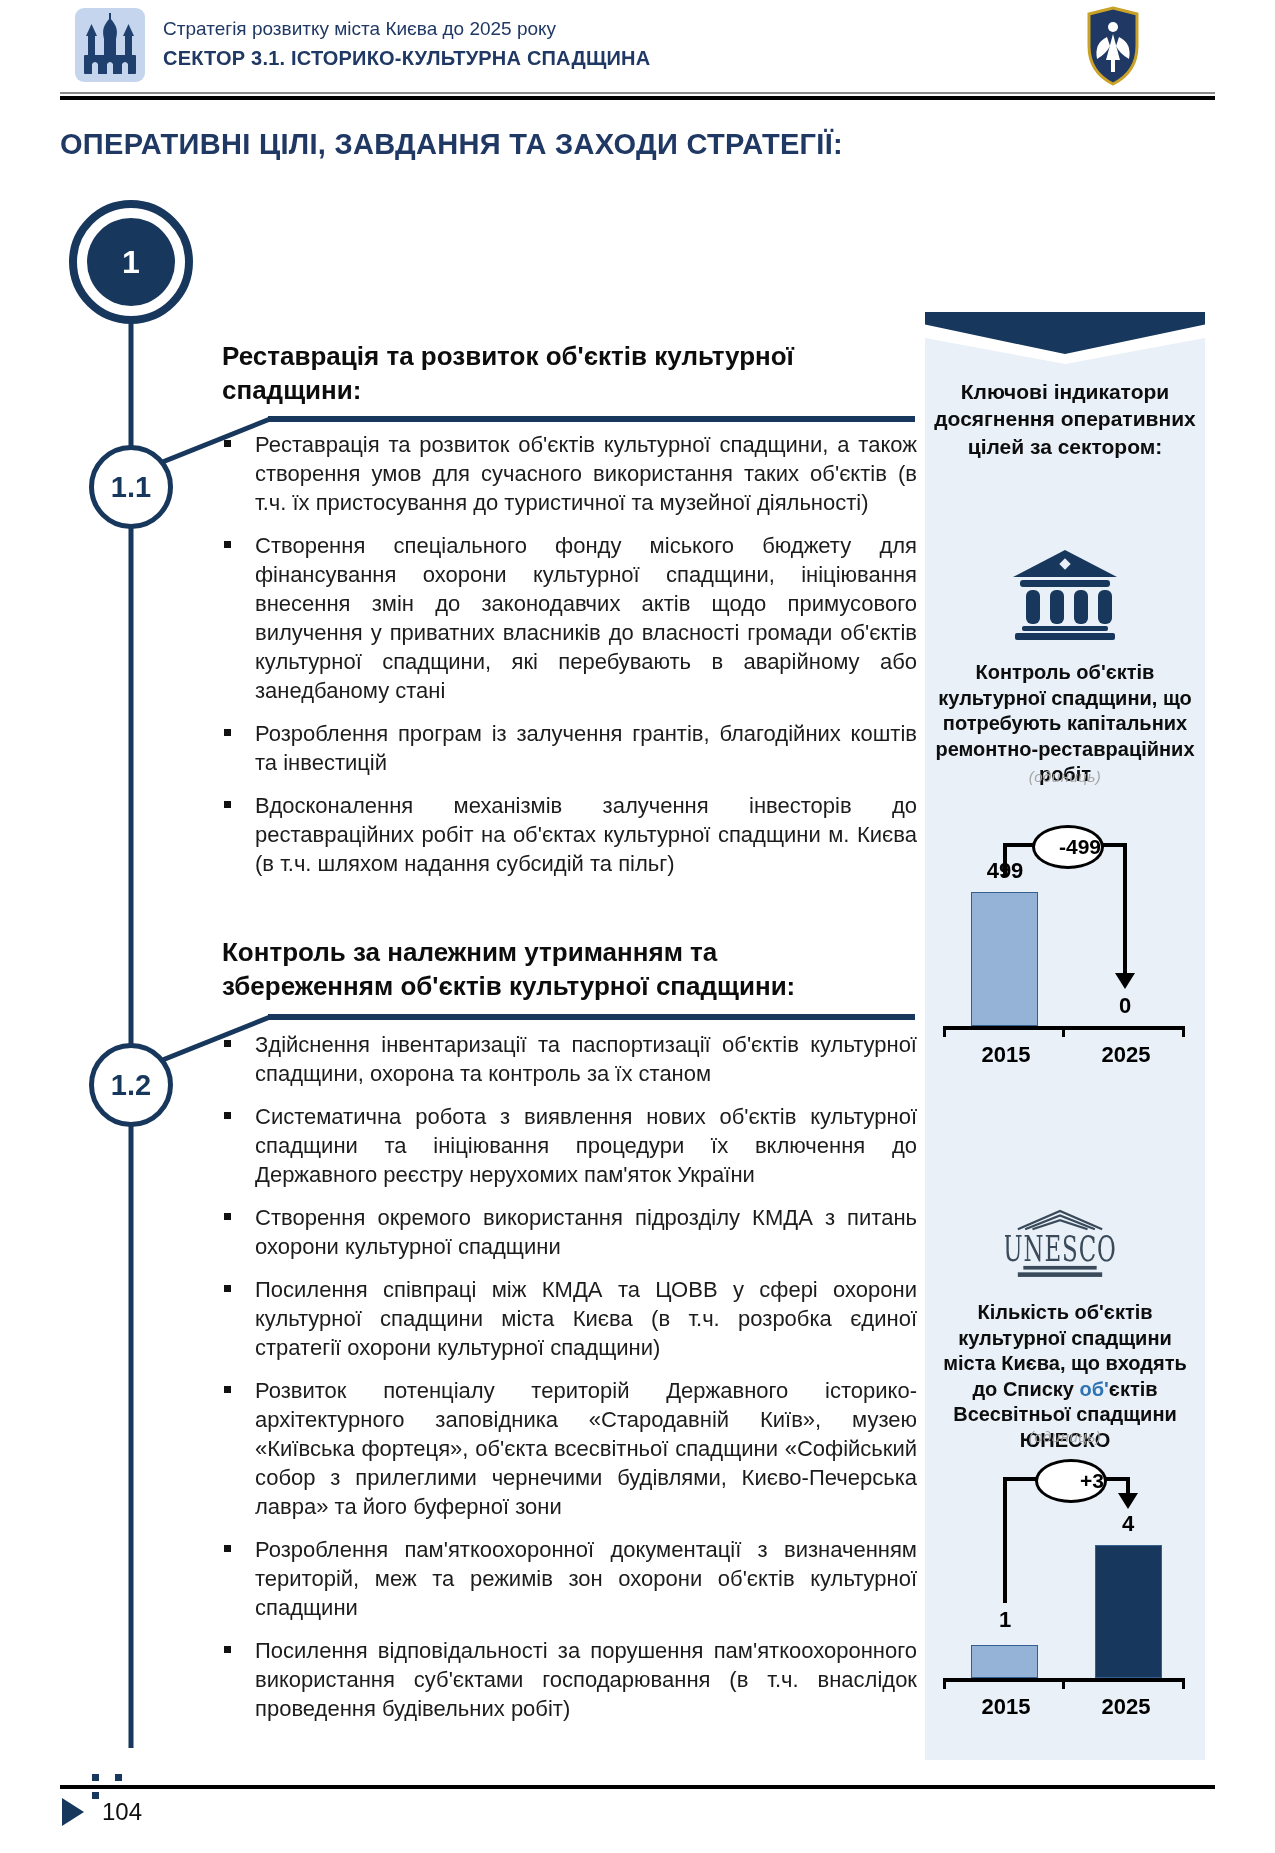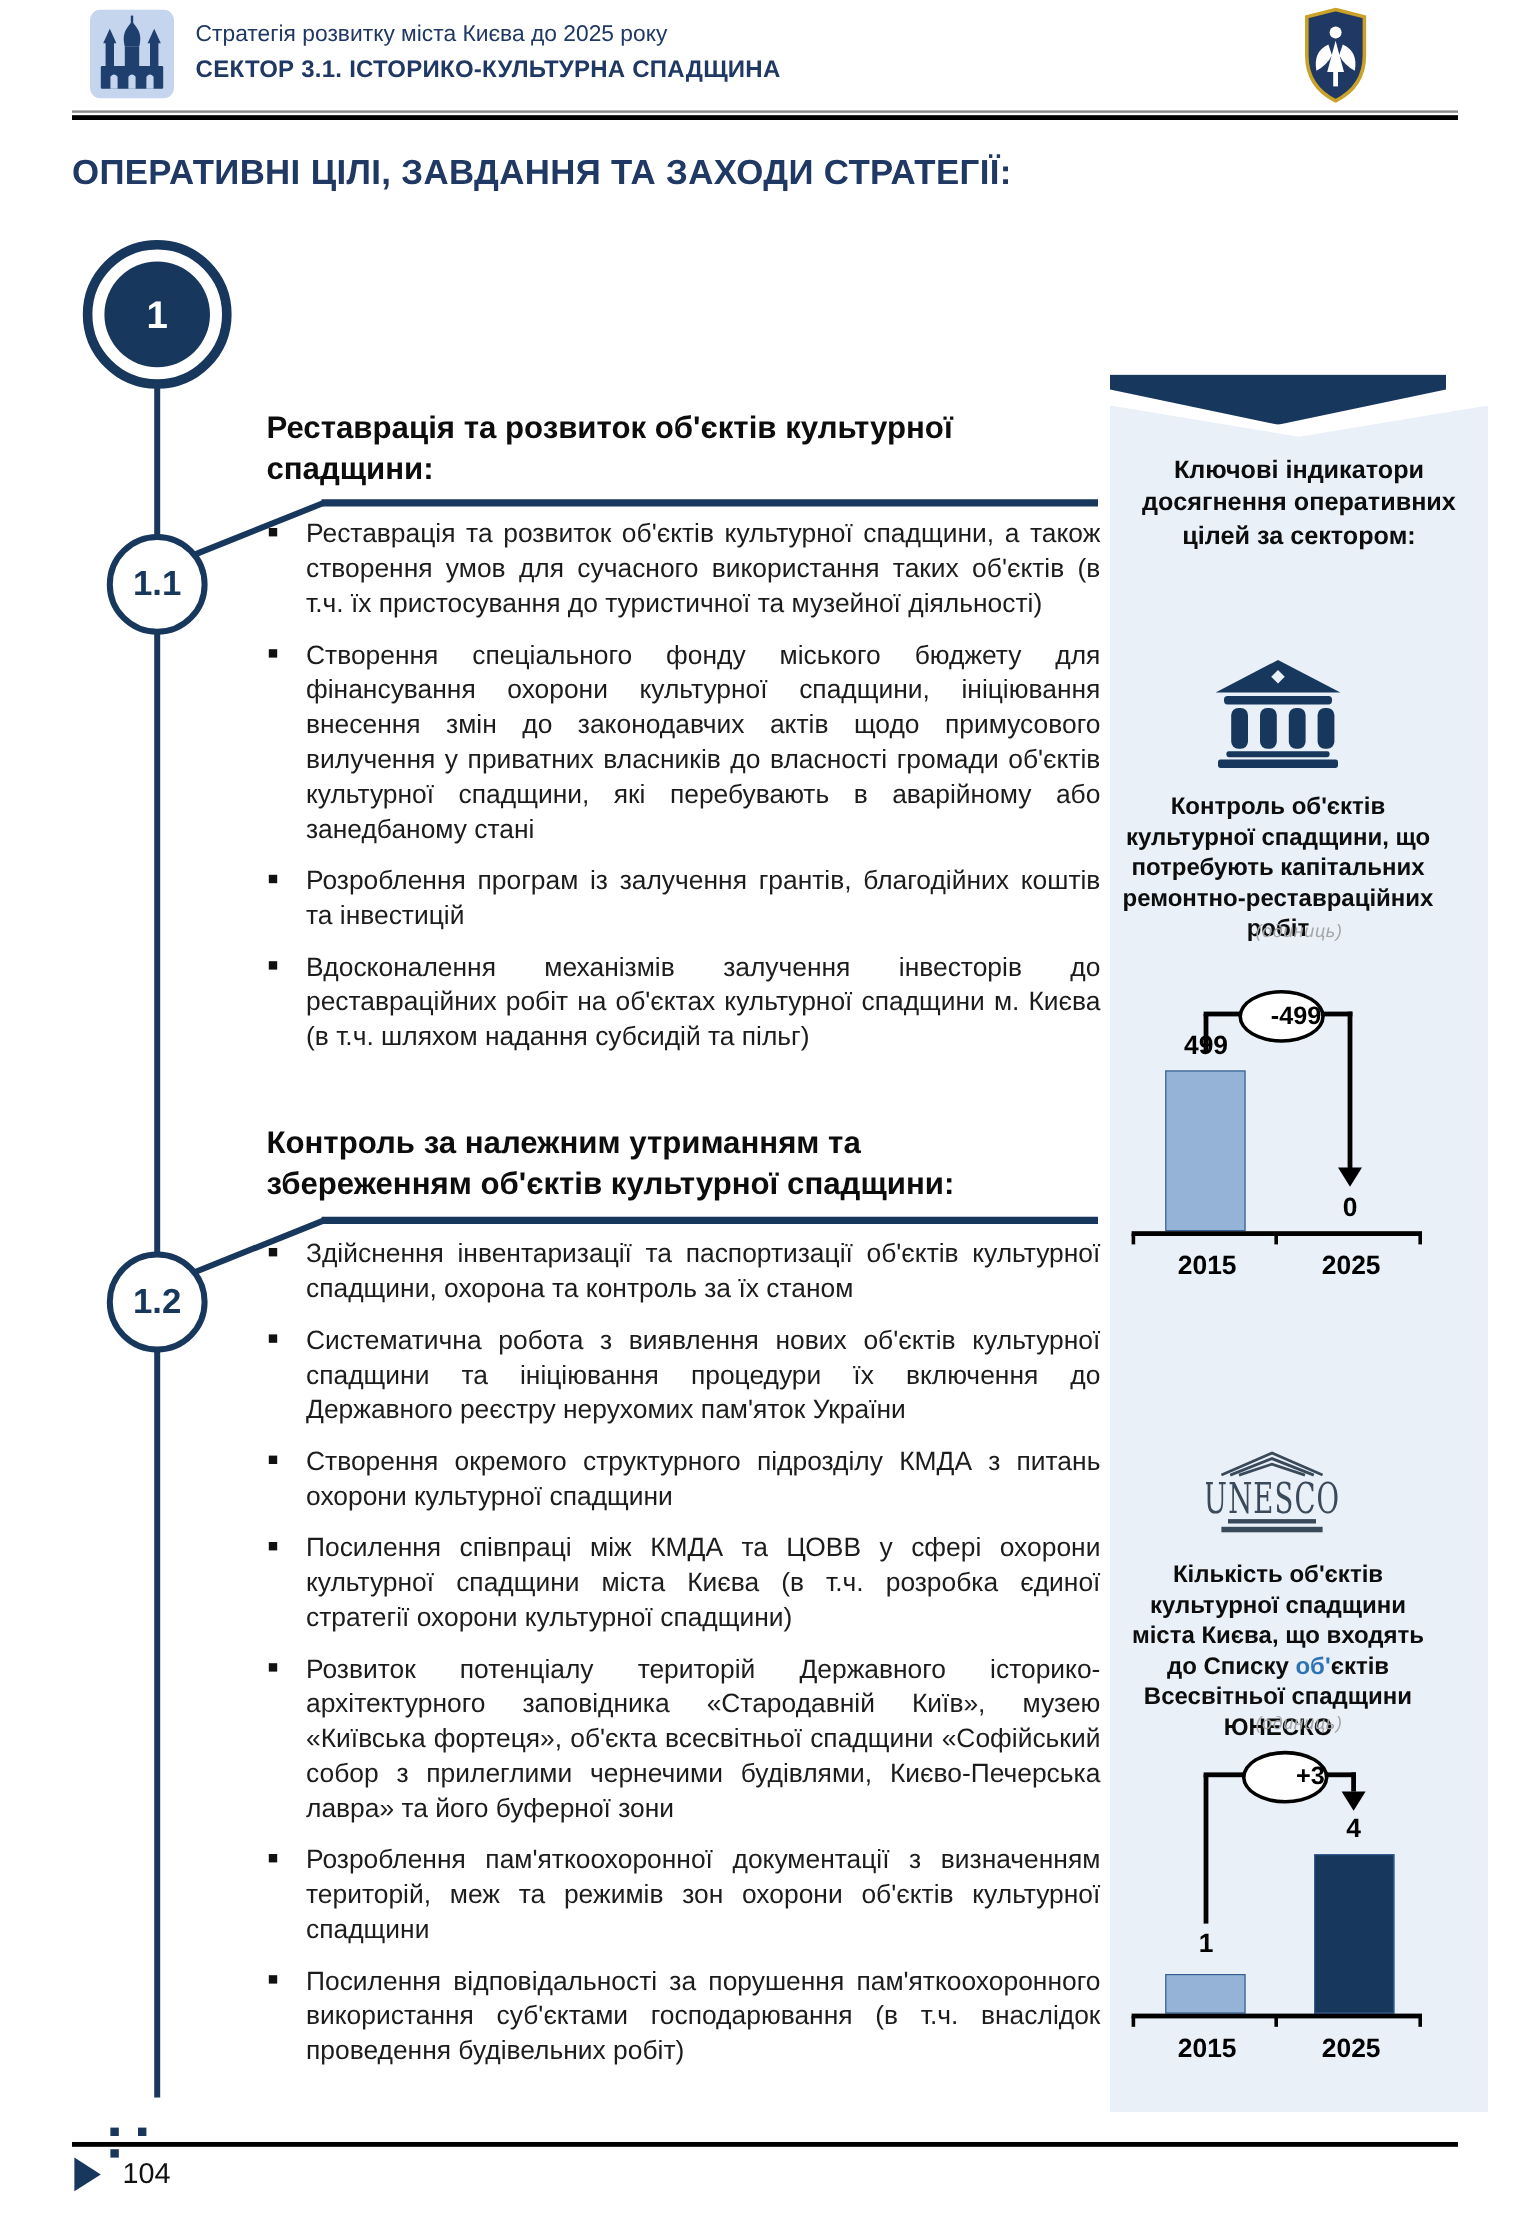--- a/index.html
+++ b/index.html
@@ -39,21 +39,21 @@
   ul.bullets{position:absolute;left:222px;width:695px;margin:0;padding:0;list-style:none;}
   ul.bullets.b11{top:430px;}
   ul.bullets.b12{top:1030px;}
   ul.bullets li{position:relative;padding-left:33px;margin-bottom:14px;
       font-size:22px;line-height:29px;color:#1c1c1c;text-align:justify;}
   ul.bullets li::before{content:"";position:absolute;left:2px;top:10px;width:7px;height:7px;background:#111;}
   .dots{position:absolute;left:92px;top:1767px;width:60px;height:8px;}
   .dots span{display:inline-block;width:7px;height:7px;background:#17375D;margin-right:16px;}
   
   .panel{position:absolute;left:925px;top:338px;width:280px;height:1422px;background:#E9F0F8;
-      clip-path:polygon(0 0,50% 26px,100% 0,100% 100%,0 100%);padding-left:35px;}
+      clip-path:polygon(0 0,50% 26px,100% 0,100% 100%,0 100%);}
   .sb-title{position:absolute;left:0;top:40px;width:100%;text-align:center;
       font-size:21px;font-weight:700;color:#0d0d0d;line-height:1.3;}
   .sb-icon{position:absolute;left:85px;width:110px;}
   .sb-icon.bank{top:212px;height:90px;}
   .sb-icon.unesco{left:80px;top:866px;height:78px;}
   .sb-caption{position:absolute;left:6px;width:268px;text-align:center;
       font-size:20px;font-weight:700;color:#0d0d0d;line-height:1.28;}
   .sb-caption.cap1{top:322px;}
   .sb-caption.cap2{top:962px;}
   .sb-units{position:absolute;left:0;width:100%;text-align:center;
@@ -153,21 +153,21 @@
     <li>Реставрація та розвиток об'єктів культурної спадщини, а також створення умов для сучасного використання таких об'єктів (в т.ч. їх пристосування до туристичної та музейної діяльності)</li>
     <li>Створення спеціального фонду міського бюджету для фінансування охорони культурної спадщини, ініціювання внесення змін до законодавчих актів щодо примусового вилучення у приватних власників до власності громади об'єктів культурної спадщини, які перебувають в аварійному або занедбаному стані</li>
     <li>Розроблення програм із залучення грантів, благодійних коштів та інвестицій</li>
     <li>Вдосконалення механізмів залучення інвесторів до реставраційних робіт на об'єктах культурної спадщини м. Києва (в т.ч. шляхом надання субсидій та пільг)</li>
   </ul>
 
   <div class="sec-heading h12">Контроль за належним утриманням та збереженням об'єктів культурної спадщини:</div>
   <ul class="bullets b12">
     <li>Здійснення інвентаризації та паспортизації об'єктів культурної спадщини, охорона та контроль за їх станом</li>
     <li>Систематична робота з виявлення нових об'єктів культурної спадщини та ініціювання процедури їх включення до Державного реєстру нерухомих пам'яток України</li>
-    <li>Створення окремого структурного підрозділу КМДА з питань охорони культурної спадщини</li>
+    <li>Створення окремого використання підрозділу КМДА з питань охорони культурної спадщини</li>
     <li>Посилення співпраці між КМДА та ЦОВВ у сфері охорони культурної спадщини міста Києва (в т.ч. розробка єдиної стратегії охорони культурної спадщини)</li>
     <li>Розвиток потенціалу територій Державного історико-архітектурного заповідника «Стародавній Київ», музею «Київська фортеця», об'єкта  всесвітньої спадщини «Софійський собор з прилеглими чернечими будівлями, Києво-Печерська лавра» та його буферної зони</li>
     <li>Розроблення пам'яткоохоронної документації з визначенням територій, меж та режимів зон охорони об'єктів культурної спадщини</li>
     <li>Посилення відповідальності за порушення пам'яткоохоронного використання суб'єктами господарювання (в т.ч. внаслідок проведення будівельних робіт)</li>
   </ul>
 
   <div class="dots"><span></span><span></span><span></span></div>
 
   <div class="panel">
     <div class="sb-title">Ключові індикатори досягнення оперативних цілей за сектором:</div>

